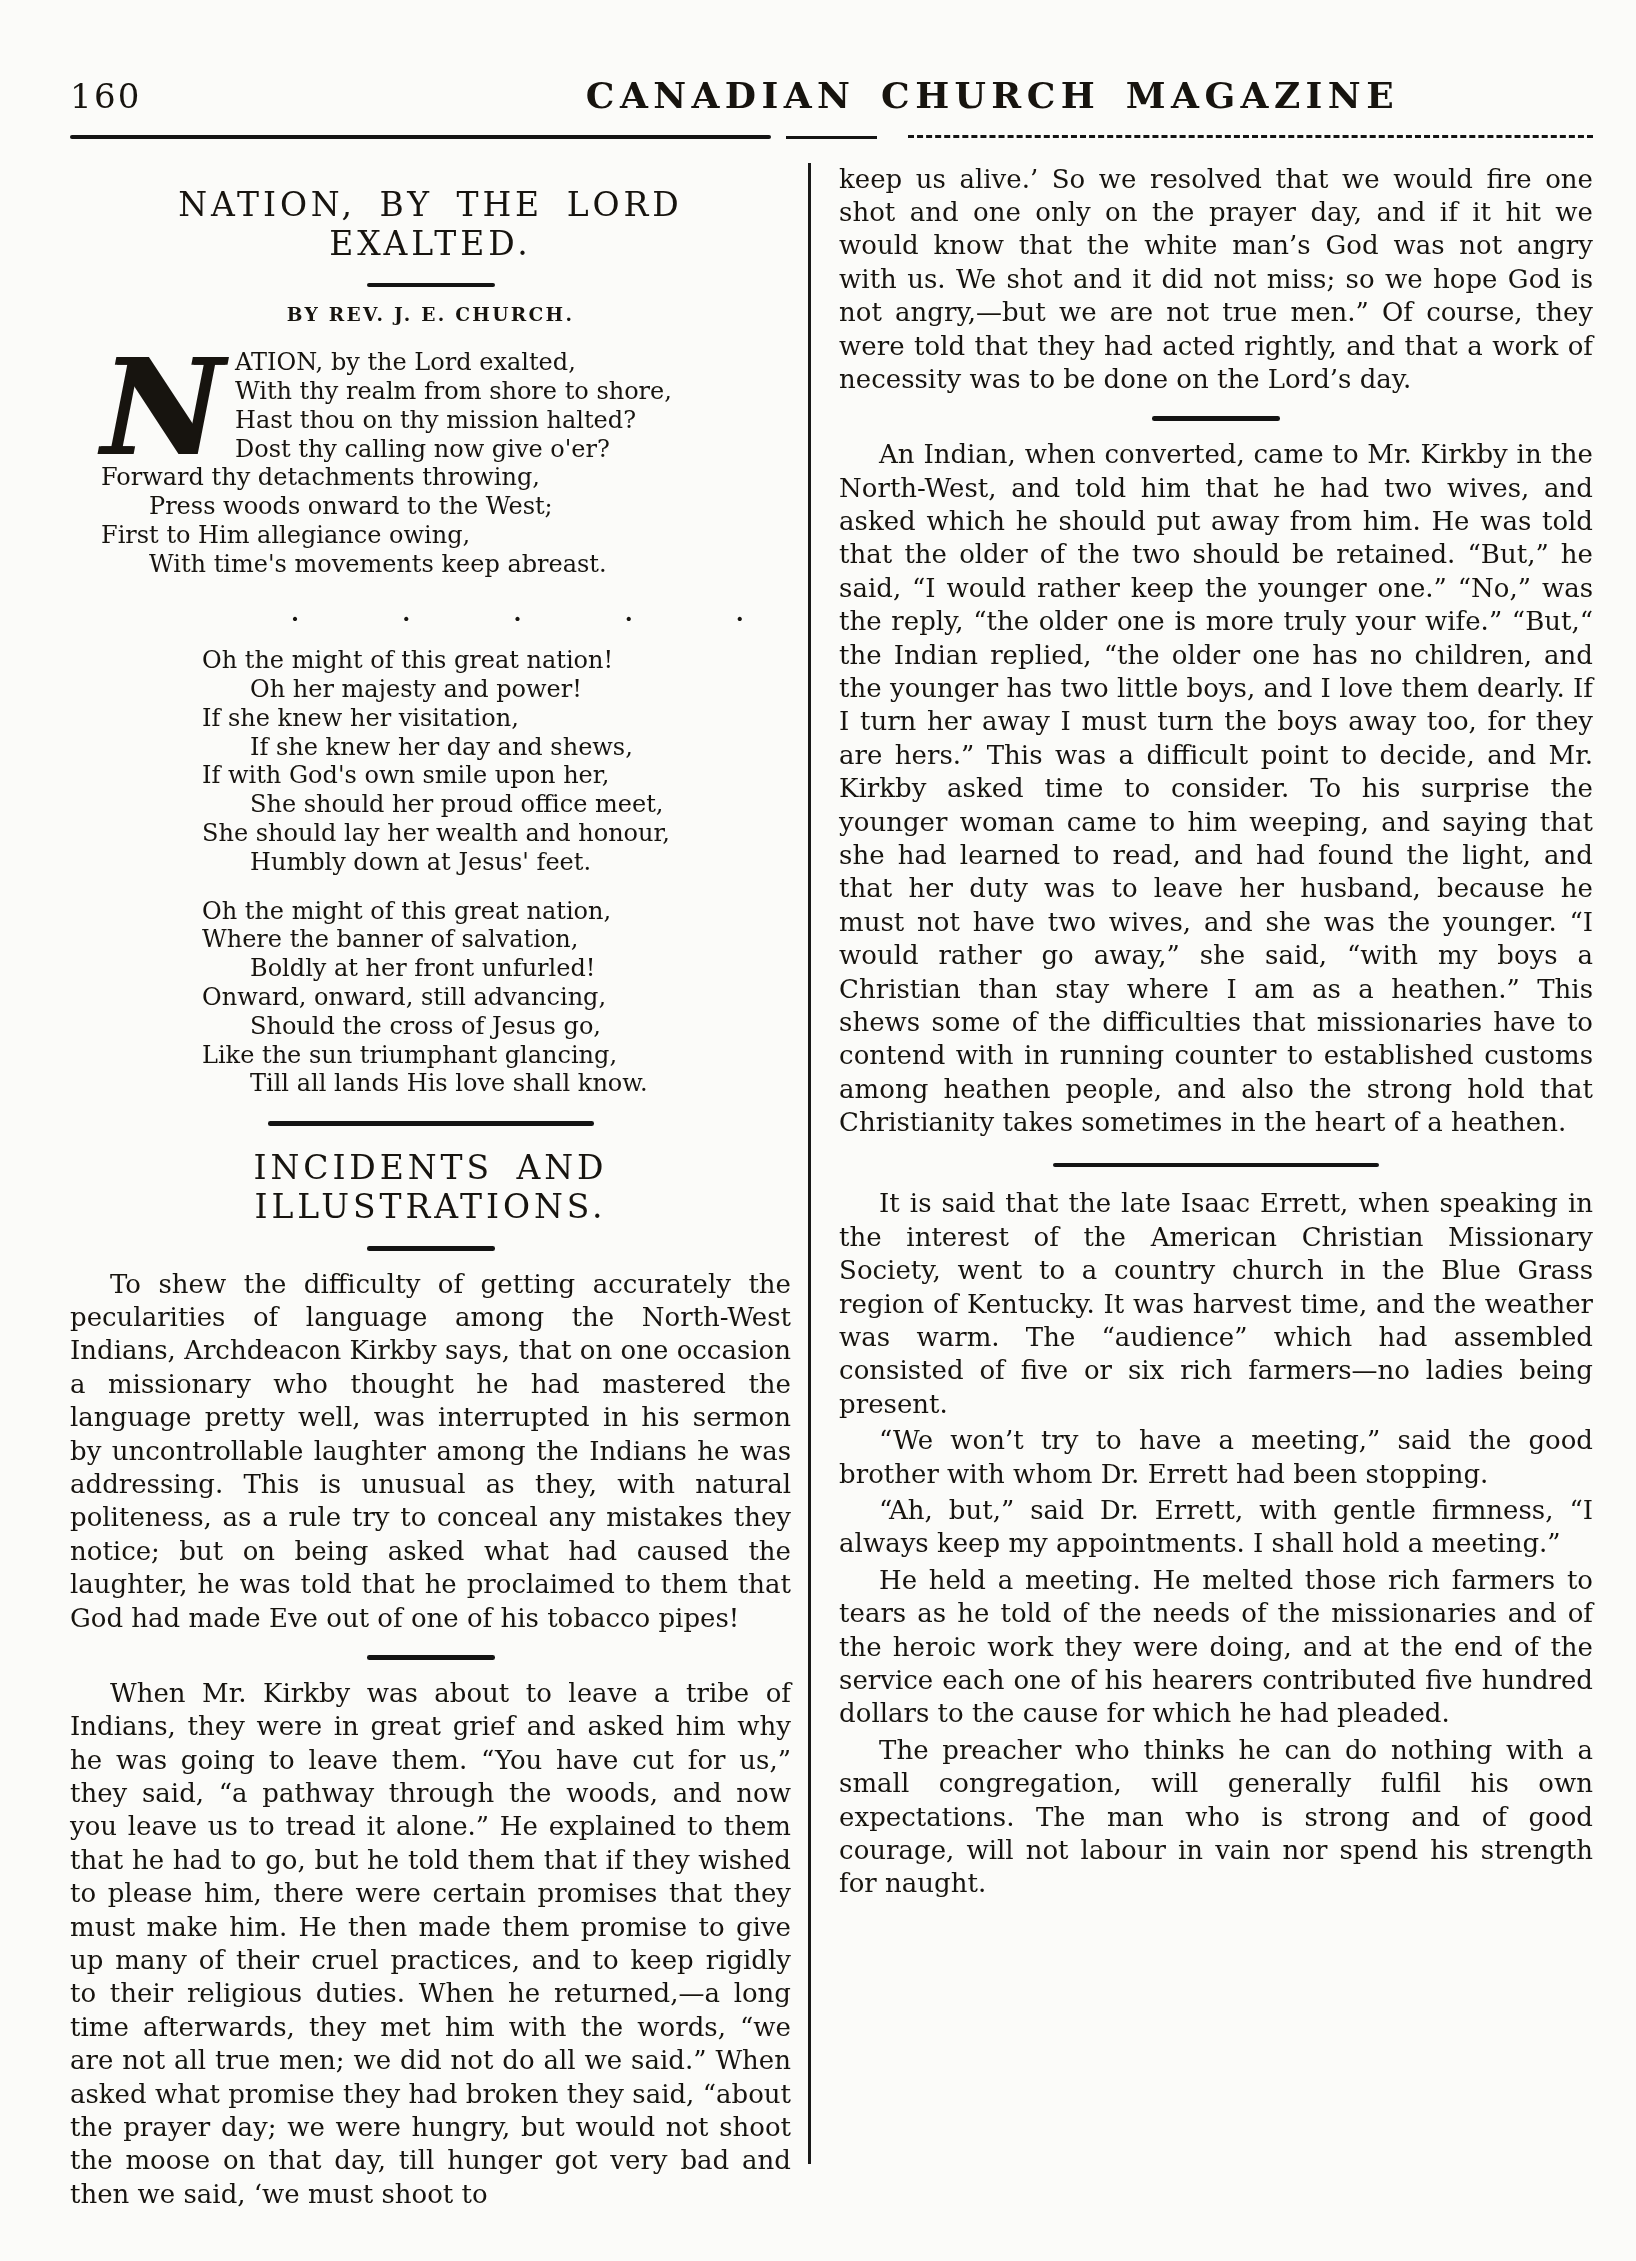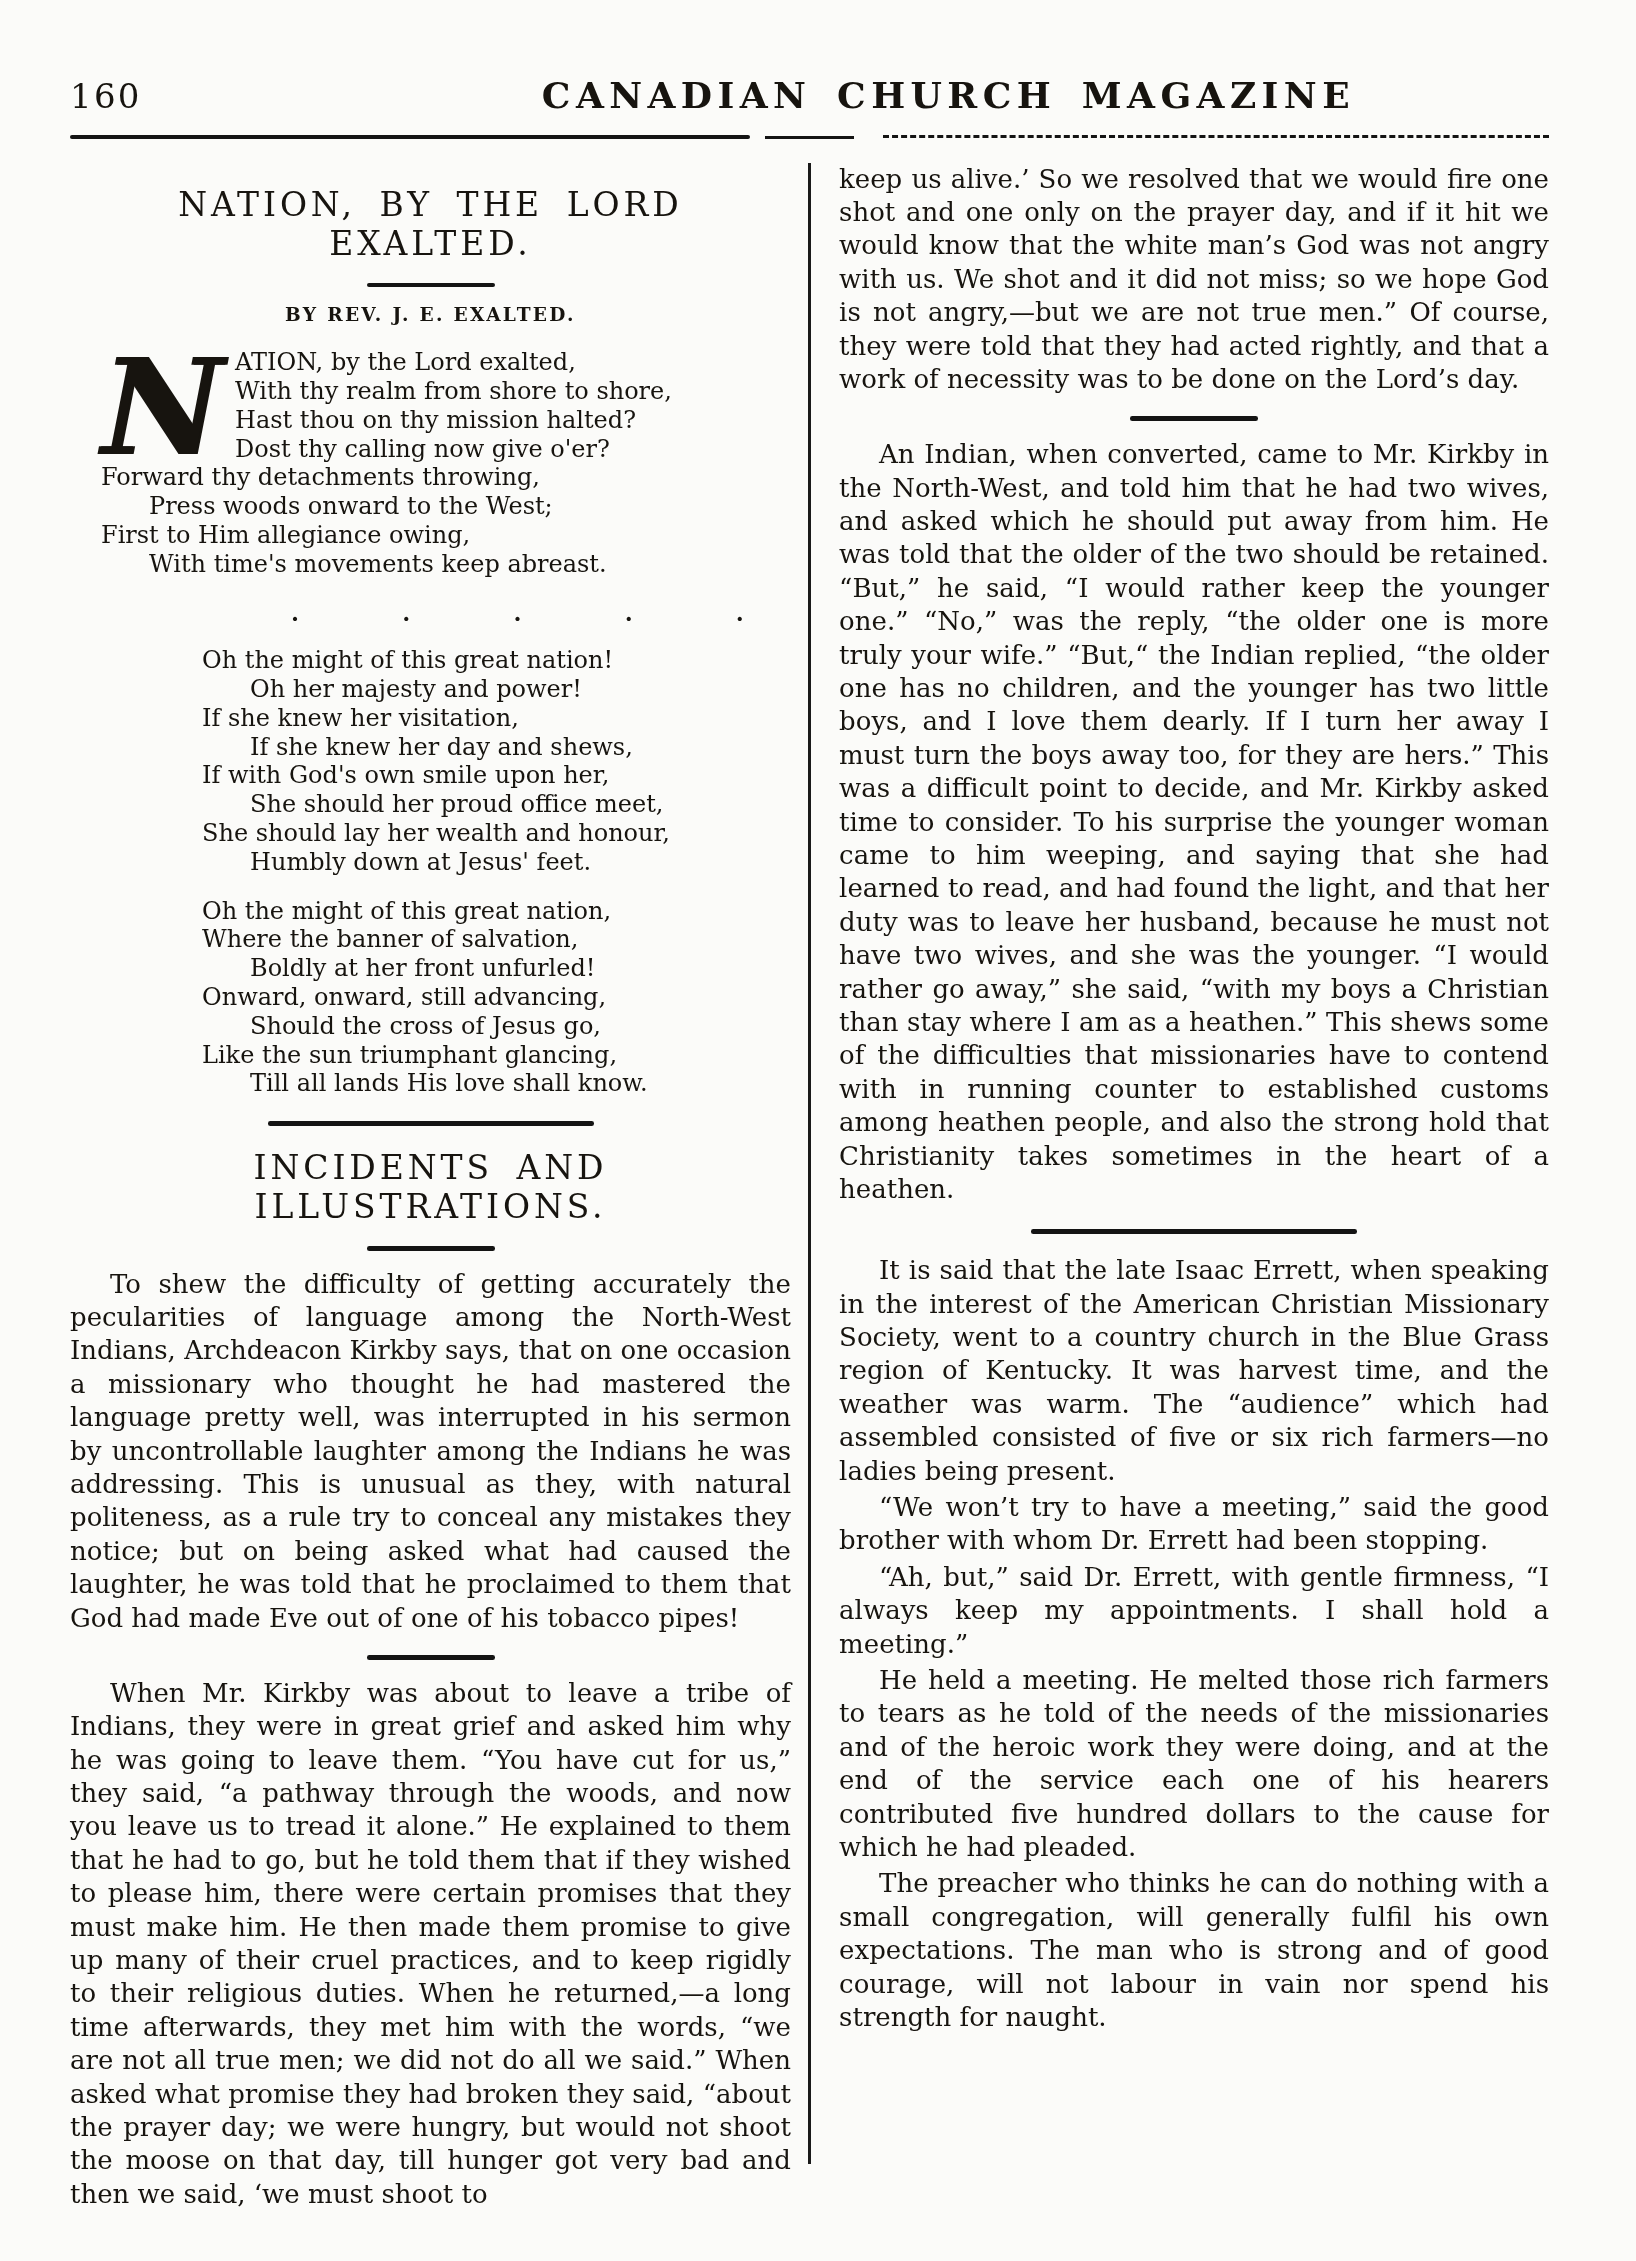--- a/index.html
+++ b/index.html
@@ -4,21 +4,21 @@
 <style>
   * { box-sizing: border-box; }
   html, body { margin: 0; padding: 0; }
   body {
     width: 1637px; height: 2261px;
     background: #fbfbf9;
     color: #17140f;
     font-family: "DejaVu Serif", serif;
     overflow: hidden;
   }
-  .page { position: relative; width: 1637px; height: 1598px; padding: 74px 88px 0 70px; }
+  .page { position: relative; width: 1637px; height: 1598px; padding: 74px 44px 0 70px; }
 
   
   .hdr { display: flex; align-items: baseline; }
   .pagenum { width: 194px; font-size: 34px; letter-spacing: 2.3px; }
   .mag { flex: 1; text-align: right; font-size: 36px; font-weight: bold; letter-spacing: 5.4px; margin-right: 194px; word-spacing: 7.8px; }
   .hdr-rule { position: relative; height: 11px; margin-top: 17px; }
   .hdr-rule .solid { position: absolute; left: 0; top: 1.6px; width: 46%; height: 4.7px; background: #141414; border-radius: 2.3px; }
   .hdr-rule .solid2 { position: absolute; left: 47%; top: 3.1px; width: 6%; height: 3.1px; background: #141414; }
   .hdr-rule .dash { position: absolute; right: 0; top: 2.3px; width: 45%; border-top: 3.9px dashed #141414; }
 
@@ -68,21 +68,21 @@
     <span class="solid2"></span>
     <span class="dash"></span>
   </div>
 
   <div class="columns">
 
     <div class="col-left">
 
       <div class="art-title">NATION, BY THE LORD EXALTED.</div>
       <div class="rule-xs"></div>
-      <div class="byline">BY REV. J. E. EXALTED.</div>
+      <div class="byline">BY REV. J. E. CHURCH.</div>
 
       <div class="poem">
         <div class="stanza first">
           <span class="dropcap">N</span>
           <div class="pline">ATION, by the Lord exalted,</div>
           <div class="pline ind">With thy realm from shore to shore,</div>
           <div class="pline">Hast thou on thy mission halted?</div>
           <div class="pline ind">Dost thy calling now give o'er?</div>
           <div class="pline">Forward thy detachments throwing,</div>
           <div class="pline ind">Press woods onward to the West;</div>

